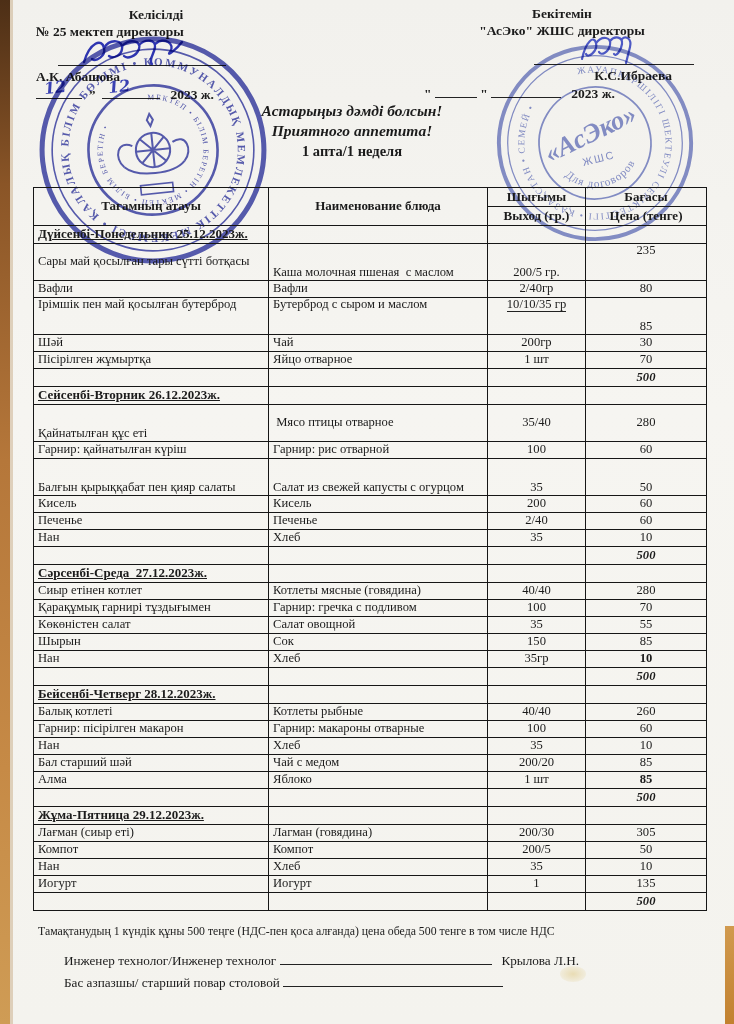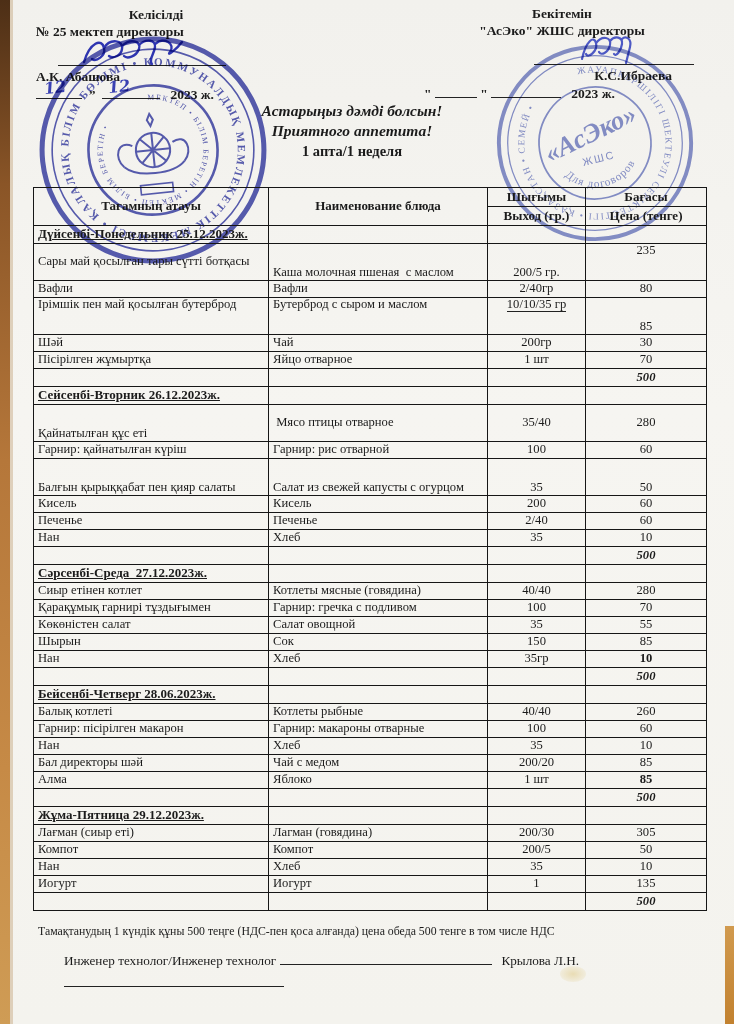--- a/index.html
+++ b/index.html
@@ -335,21 +335,21 @@
             <td class="out">35гр</td>
             <td class="price pb">10</td>
           </tr>
           <tr class="h-s">
             <td></td>
             <td></td>
             <td></td>
             <td class="total-val">500</td>
           </tr>
           <tr class="h-d">
-            <td class="kk"><span class="day-label">Бейсенбі-Четверг 28.06.2023ж.</span></td>
+            <td class="kk"><span class="day-label">Бейсенбі-Четверг 28.12.2023ж.</span></td>
             <td></td>
             <td></td>
             <td></td>
           </tr>
           <tr class="h-n">
             <td class="kk">Балық котлеті</td>
             <td class="ru">Котлеты рыбные</td>
             <td class="out">40/40</td>
             <td class="price">260</td>
           </tr>
@@ -359,21 +359,21 @@
             <td class="out">100</td>
             <td class="price">60</td>
           </tr>
           <tr class="h-n">
             <td class="kk">Нан</td>
             <td class="ru">Хлеб</td>
             <td class="out">35</td>
             <td class="price">10</td>
           </tr>
           <tr class="h-n">
-            <td class="kk">Бал директоры шәй</td>
+            <td class="kk">Бал старший шәй</td>
             <td class="ru">Чай с медом</td>
             <td class="out">200/20</td>
             <td class="price">85</td>
           </tr>
           <tr class="h-n">
             <td class="kk">Алма</td>
             <td class="ru">Яблоко</td>
             <td class="out">1 шт</td>
             <td class="price pb">85</td>
           </tr>
@@ -424,16 +424,17 @@
   </div>
 
   <div class="note">Тамақтанудың 1 күндік құны 500 теңге (НДС-пен қоса алғанда) цена обеда 500 тенге в том числе НДС</div>
   <div class="sigrow sr1">
     <span>Инженер технолог/Инженер технолог</span>
     <span class="blank2" style="width:212px"></span>
     <span>&nbsp;</span>
     <span>Крылова Л.Н.</span>
   </div>
   <div class="sigrow sr2">
+    <span>Бас азпазшы/ старший повар столовой</span>
     <span class="blank2" style="width:220px"></span>
   </div>
 
 </div>
 
 </body></html>

